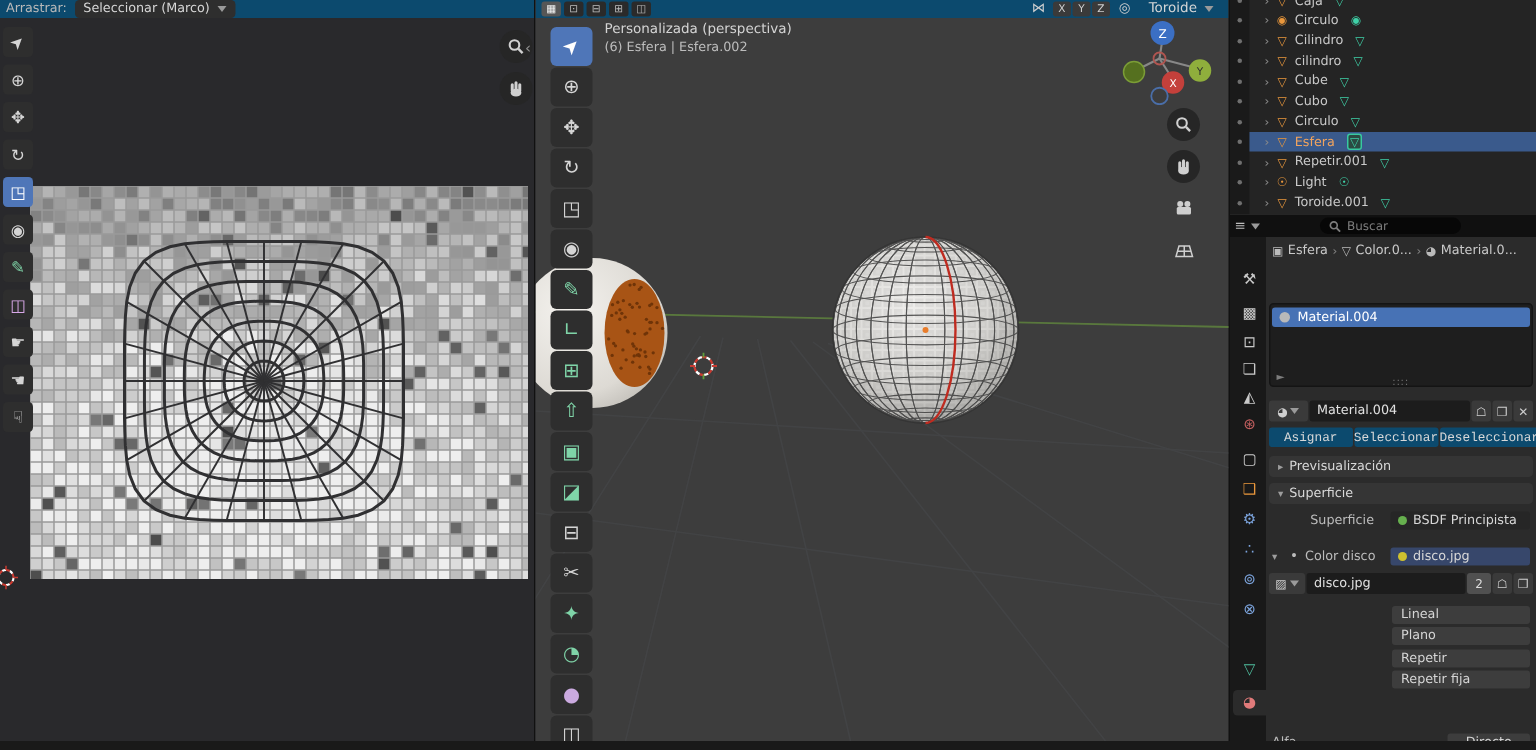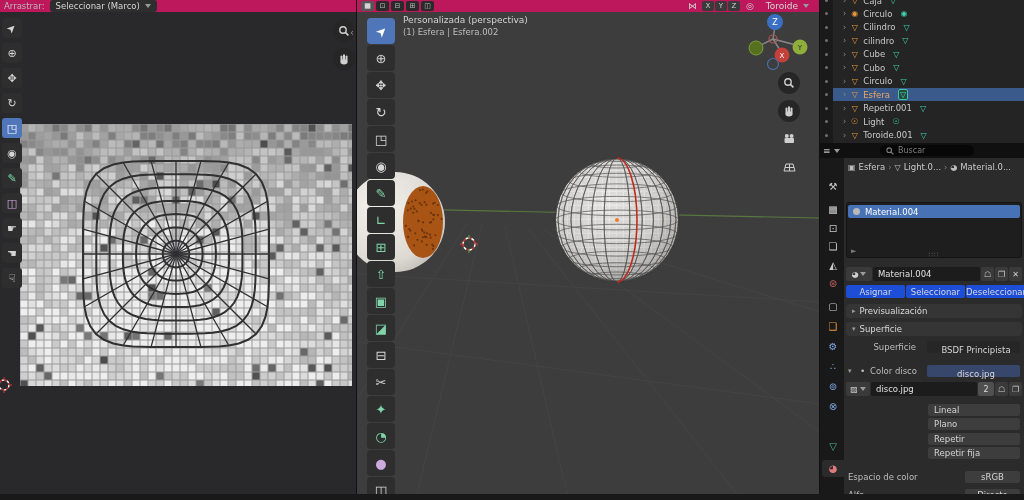--- a/index.html
+++ b/index.html
@@ -1,20 +1,20 @@
 <!DOCTYPE html>
 <html><head>
 <meta charset="utf-8">
 <style>
   html,body{margin:0;padding:0;background:#000;}
   *{box-sizing:border-box;font-family:"DejaVu Sans",sans-serif;}
   #app{position:relative;width:1024px;height:500px;background:#3d3d3d;overflow:hidden;
        font-size:9px;color:#c8c8c8;-webkit-font-smoothing:antialiased;}
   .abs{position:absolute;}
-  .hdr{position:absolute;left:0;top:0;right:0;height:12px;background:#be185d;display:flex;align-items:center;}
+  .hdr{position:absolute;left:0;top:0;right:0;height:12px;background:#0c4a6e;display:flex;align-items:center;}
   
   #uv-editor{position:absolute;left:0;top:0;width:357px;height:494px;background:#29292c;overflow:hidden;border-right:1px solid #111;}
   #uv-header{padding-left:4px;gap:5px;font-size:8.5px;color:#b9b9b9;}
   .mini-drop{background:#2e2e2e;border-radius:3px;padding:1px 6px;color:#d6d6d6;display:flex;align-items:center;gap:5px;}
   .cdown{width:0;height:0;border-left:3px solid transparent;border-right:3px solid transparent;border-top:4px solid #9a9a9a;display:inline-block;}
   #uv-image{position:absolute;left:20px;top:124px;}
   .toolcol{position:absolute;display:flex;flex-direction:column;}
   #uv-tools{left:2px;top:18px;}
   #vp-tools{left:10px;top:18px;}
   .tbtn{width:28px;height:26px;margin-bottom:1px;background:#2e2e2e;border-radius:4px;display:flex;align-items:center;justify-content:center;}
@@ -60,27 +60,27 @@
   #slot-list{position:absolute;left:2px;top:44px;width:176px;height:56px;background:#1e1e1e;border:1px solid #141414;border-radius:3px;}
   #slot-selected{position:absolute;left:1px;right:1px;top:2px;height:13px;background:#4772b5;border-radius:2px;display:flex;align-items:center;gap:5px;padding-left:5px;color:#fff;font-size:8.5px;}
   .slot-ball{width:7px;height:7px;border-radius:50%;background:#b9b9b9;}
   #slot-expand{position:absolute;left:4px;bottom:2px;color:#7d7d7d;font-size:7px;}
   #slot-grip{position:absolute;left:0;right:0;bottom:-2px;text-align:center;color:#6e6e6e;font-size:7px;letter-spacing:1px;}
   .dbrow{position:absolute;left:2px;width:176px;height:14px;display:flex;gap:1px;}
   .dbbtn{background:#3a3a3a;border-radius:2px;display:flex;align-items:center;justify-content:center;color:#cfcfcf;font-size:8px;padding:0 2px;gap:2px;}
   .dbname{flex:1;background:#1c1c1c;border-radius:2px;display:flex;align-items:center;padding-left:5px;color:#e0e0e0;font-size:8.5px;}
   .count-badge{background:#505050;border-radius:2px;width:16px;display:flex;align-items:center;justify-content:center;color:#ddd;font-size:8px;}
   #action-row{position:absolute;left:2px;top:127px;width:180px;height:13px;display:flex;gap:1px;}
-  .act-btn{flex:1;background:#1d4ed8;border-radius:2px;display:flex;align-items:center;justify-content:center;color:#d8d8d8;font-size:8.5px;}
+  .act-btn{flex:1;background:#0c4a6e;border-radius:2px;display:flex;align-items:center;justify-content:center;color:#d8d8d8;font-size:8.5px;font-family:Liberation Mono, monospace;}
   .panel-hdr{position:absolute;left:2px;width:176px;height:14px;background:#353535;border-radius:3px;display:flex;align-items:center;gap:4px;padding-left:6px;color:#d8d8d8;font-size:8.5px;}
   .panel-hdr .tri{color:#9d9d9d;font-size:7px;}
   .prow{position:absolute;left:0;width:180px;height:13px;display:flex;align-items:center;}
   .plabel{color:#bcbcbc;font-size:8.5px;}
   .plabel.right{width:78px;text-align:right;padding-right:6px;}
-  .pfield{position:absolute;left:83px;width:93px;height:12px;background:#262626;border-radius:2px;display:flex;align-items:center;gap:4px;padding-left:5px;color:#d8d8d8;font-size:8.5px;flex-direction:column;}
+  .pfield{position:absolute;left:83px;width:93px;height:12px;background:#262626;border-radius:2px;display:flex;align-items:center;gap:4px;padding-left:5px;color:#d8d8d8;font-size:8.5px;}
   .pfield.linked{background:#37476b;}
   .dot{width:6px;height:6px;border-radius:50%;display:inline-block;}
   .optbox{position:absolute;left:84px;width:92px;height:12px;background:#3d3d3d;border-radius:2px;display:flex;align-items:center;padding-left:6px;color:#d5d5d5;font-size:8.5px;}
   .valbox{position:absolute;left:121px;width:55px;height:12px;background:#3d3d3d;border-radius:2px;display:flex;align-items:center;justify-content:center;color:#d5d5d5;font-size:8.5px;}
   #status-bar{position:absolute;left:0;top:494px;width:1024px;height:6px;background:#191919;}
   svg{display:block;}
   text{font-family:"DejaVu Sans",sans-serif;}
 </style>
 </head>
 <body>
@@ -1617,21 +1617,21 @@
         </div>
       <span style="color:#cfcfcf;font-size:9px;margin:0 4px;">◎</span>
       <span class="mini-drop" style="background:transparent;">
         <span>Toroide</span>
         <span class="cdown"></span>
       </span>
     </div>
 
     <div id="vp-overlay">
       <div class="l1">Personalizada (perspectiva)</div>
-      <div class="l2">(1) Esfera | Esfera.002</div>
+      <div class="l2">(6) Esfera | Esfera.002</div>
     </div>
 
     <svg class="abs" style="left:0;top:160px;" width="100" height="124">
       <defs>
         <radialGradient id="wg" cx="0.35" cy="0.35" r="0.8">
           <stop offset="0%" stop-color="#f4f2ee"></stop>
             <stop offset="70%" stop-color="#dddad4"></stop>
             <stop offset="100%" stop-color="#b9b6b0"></stop>
         </radialGradient>
         <clipPath id="wclip">
@@ -1981,21 +1981,21 @@
         <div class="ptab active" style="top: 302px; color: rgb(224, 122, 122);">◕</div>
         <div class="ptab" style="top: 330px; color: rgb(138, 138, 138);">▾</div>
       </div>
 
     <div id="prop-content">
       <div id="breadcrumb">
           <span class="bc-icon">▣</span>
           <span>Esfera</span>
           <span class="bc-sep">›</span>
           <span class="bc-icon">▽</span>
-          <span>Light.0...</span>
+          <span>Color.0...</span>
           <span class="bc-sep">›</span>
           <span class="bc-icon">◕</span>
           <span>Material.0...</span>
         </div>
 
       <div id="slot-list">
         <div id="slot-selected">
           <span class="slot-ball"></span>
           <span>Material.004</span>
         </div>
@@ -2072,26 +2072,20 @@
           </div>
       </div>
 
       <div id="tex-options">
           <div class="optbox" style="top: 246px;">Lineal</div>
           <div class="optbox" style="top: 260px;">Plano</div>
           <div class="optbox" style="top: 275px;">Repetir</div>
           <div class="optbox" style="top: 289px;">Repetir fija</div>
         </div>
 
-      <div class="prow" style="top:312px;">
-        <span class="plabel" style="position:absolute;left:4px;">Espacio de color</span>
-        <div class="valbox">
-            <span>sRGB</span>
-          </div>
-      </div>
       <div class="prow" style="top:330px;">
         <span class="plabel" style="position:absolute;left:4px;">Alfa</span>
         <div class="valbox">
             <span>Directo</span>
           </div>
       </div>
 
     </div>
   </div>
 

